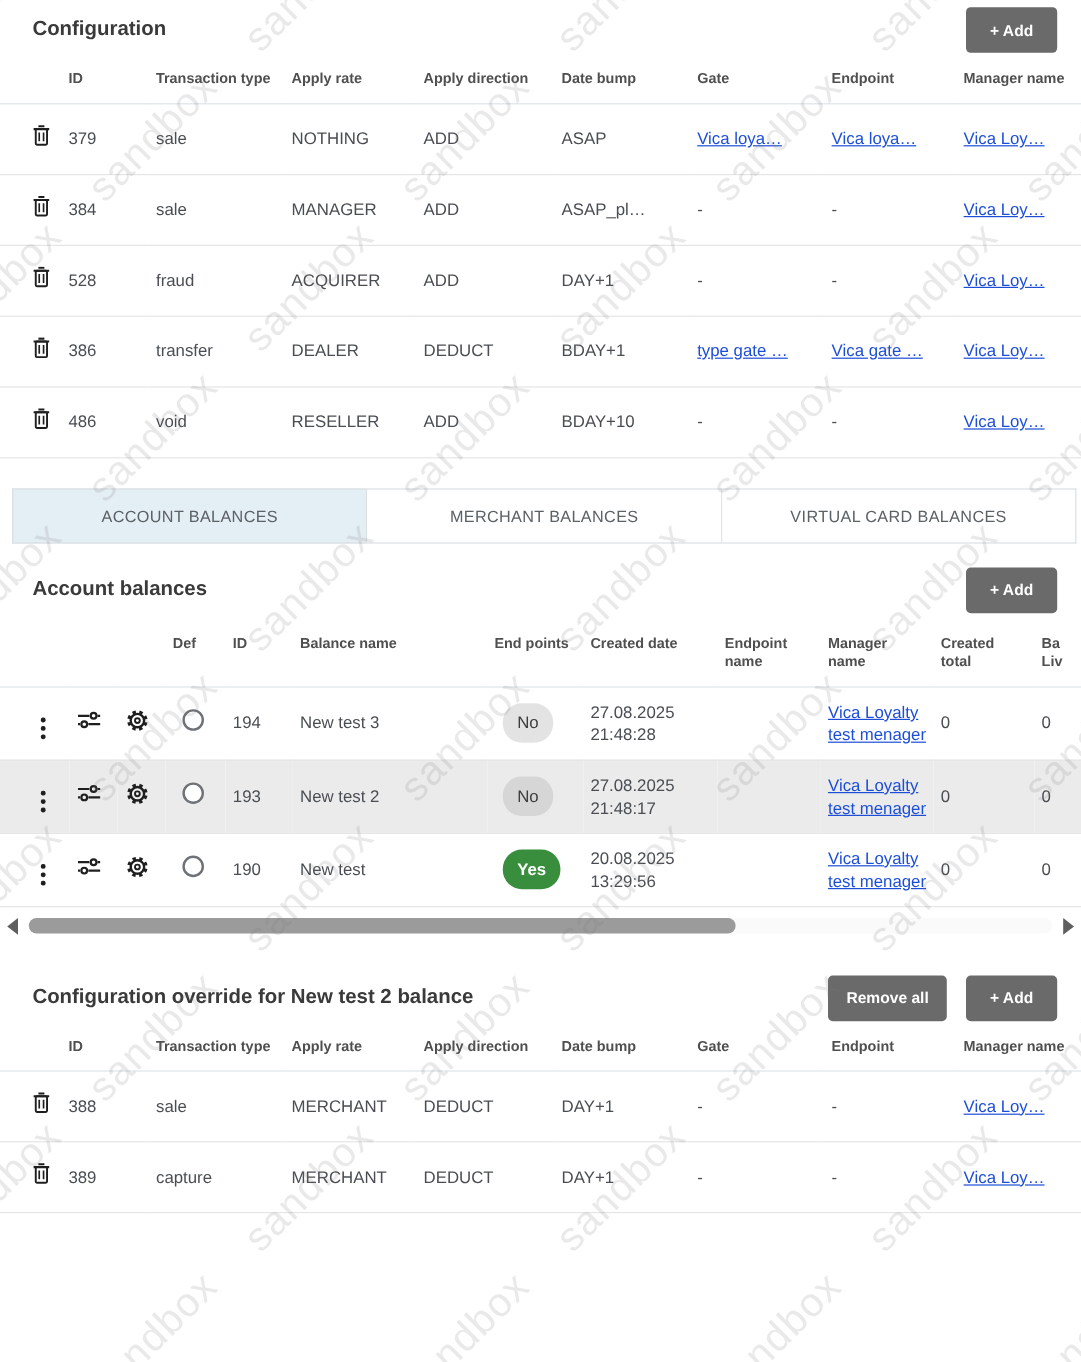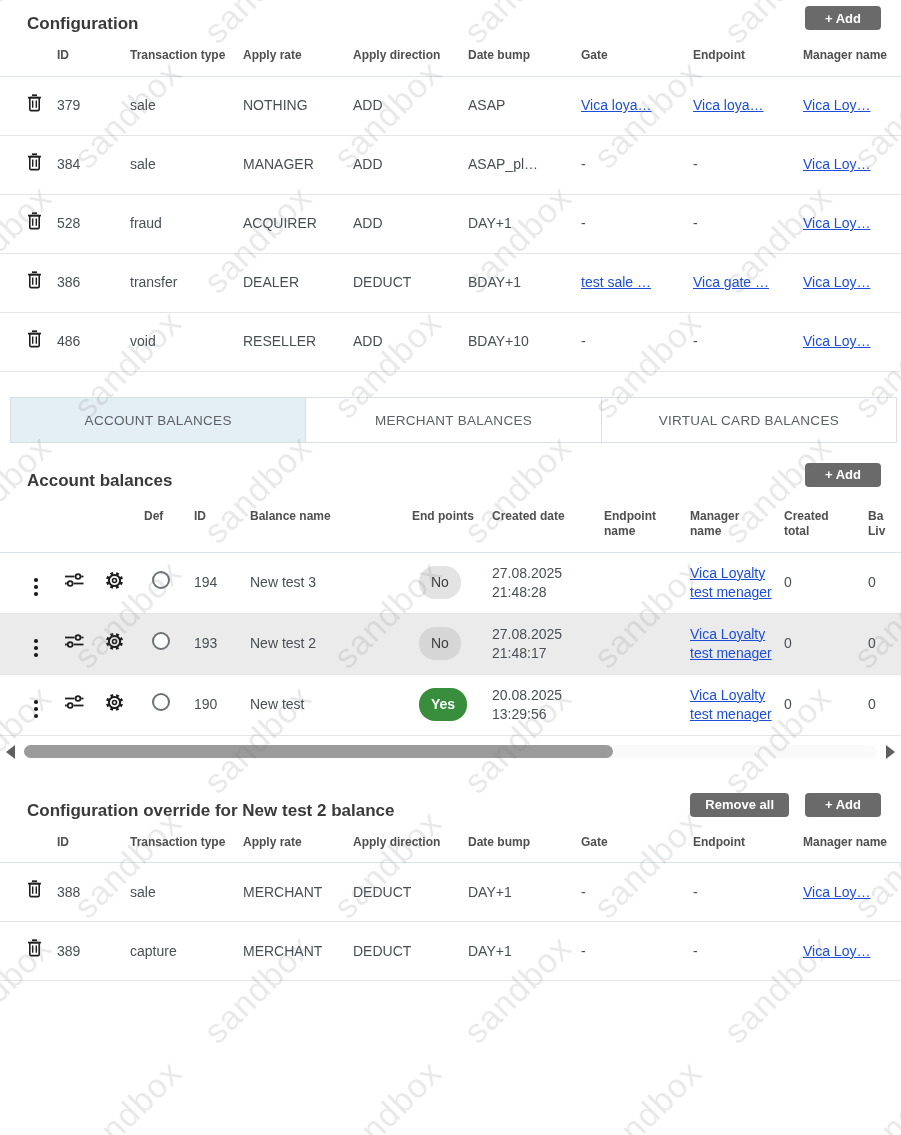--- a/index.html
+++ b/index.html
@@ -8,21 +8,21 @@
     width:901px; height:1135px; position:relative; overflow:hidden;
     background:#ffffff; font-family:"Liberation Sans", sans-serif;
   }
   .sec-head { display:flex; justify-content:space-between; align-items:flex-start; padding:6px 20px 0 27px; }
   .sec-head.mt { margin-top:14px; }
   .sec-head.mt2 { margin-top:26px;gap:29px; }
   h2 { margin:8px 0 0; font-size:17px; color:#3a3a3a; font-weight:bold; }
   .btn {
     background:#6a6a6a; color:#fff; border:none; border-radius:4px;
     font-family:inherit; font-size:13px; font-weight:bold;
-    height:24px; min-width:76px; padding:0 15px; cursor:pointer;
+    height:38px; min-width:76px; padding:0 15px; cursor:pointer;
   }
   .btn-group { display:flex; gap:16px; }
 
   table { width:901px; border-collapse:collapse; table-layout:fixed; }
   th {
     text-align:left; font-size:12px; font-weight:bold; color:#4f4f4f;
     padding:14px 7px 12px; vertical-align:top; line-height:1.3;
     border-bottom:1px solid #dde4e9;
   }
   td { font-size:14px; color:#4a4e53; vertical-align:middle; border-bottom:1px solid #e5e5e5; }
@@ -158,21 +158,21 @@
                 <path d="M5 1.2h5" stroke="#1f1f1f" stroke-width="1.7" fill="none"></path>
                 <path d="M1 3.6h13" stroke="#1f1f1f" stroke-width="1.7" fill="none"></path>
                 <rect x="2.8" y="3.6" width="9.4" height="13" rx="1" fill="none" stroke="#1f1f1f" stroke-width="1.6"></rect>
                 <path d="M5.7 6.4v7.4M9.3 6.4v7.4" stroke="#1f1f1f" stroke-width="1.4"></path>
               </svg></button></td>
         <td><span>386</span></td>
         <td><span>transfer</span></td>
         <td><span>DEALER</span></td>
         <td><span>DEDUCT</span></td>
         <td><span>BDAY+1</span></td>
-        <td><span class="lnk">test sale …</span></td>
+        <td><span class="lnk">type gate …</span></td>
         <td><span class="lnk">Vica gate …</span></td>
         <td><span class="lnk">Vica Loy…</span></td>
       </tr>
       <tr>
         <td><button class="icon-btn"><svg width="15" height="18" viewBox="0 0 15 18">
                 <path d="M5 1.2h5" stroke="#1f1f1f" stroke-width="1.7" fill="none"></path>
                 <path d="M1 3.6h13" stroke="#1f1f1f" stroke-width="1.7" fill="none"></path>
                 <rect x="2.8" y="3.6" width="9.4" height="13" rx="1" fill="none" stroke="#1f1f1f" stroke-width="1.6"></rect>
                 <path d="M5.7 6.4v7.4M9.3 6.4v7.4" stroke="#1f1f1f" stroke-width="1.4"></path>
               </svg></button></td>

